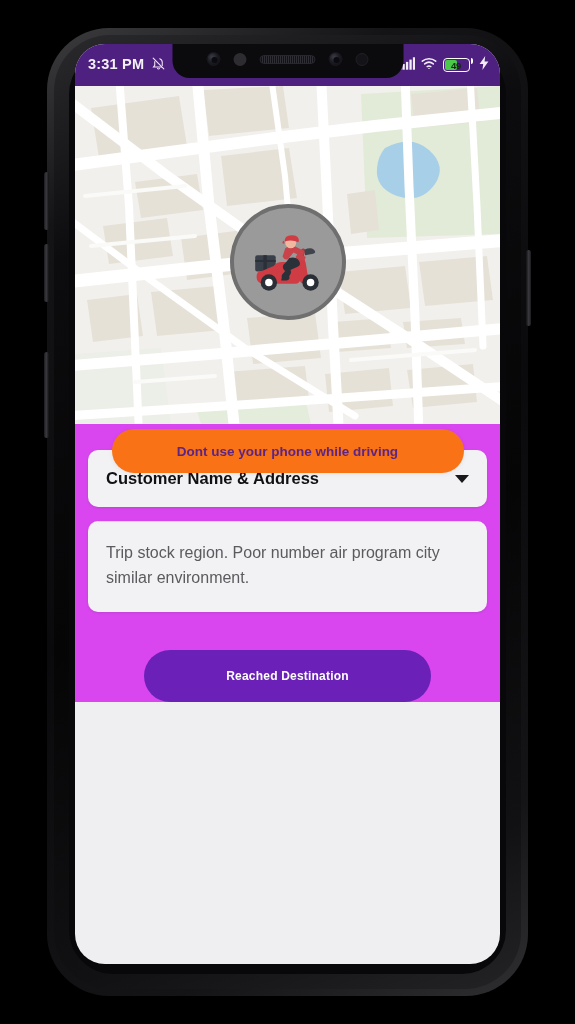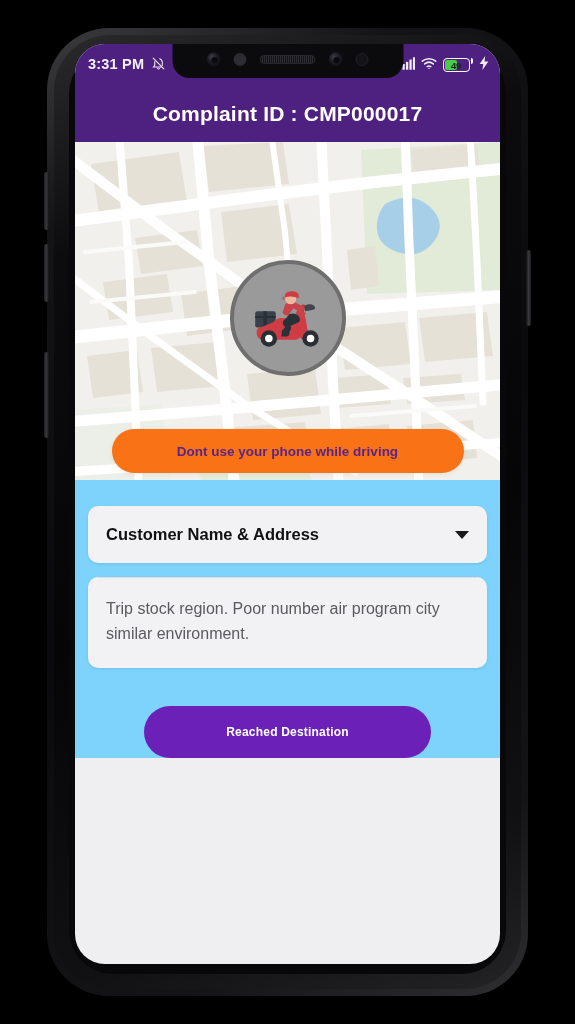--- a/index.html
+++ b/index.html
@@ -250,21 +250,21 @@
   }
   .warn-text {
     color: #5b2585;
     font-size: 13.5px;
     font-weight: bold;
   }
 
   
   .content {
     position: relative;
-    background: #7dd3fc;
+    background: #d946ef;
     padding: 26px 13px 0 13px;
     box-sizing: border-box;
   }
 
   .card {
     background: #f2f2f4;
     border-radius: 10px;
     box-shadow: 0 1px 3px rgba(0,0,0,0.10);
     margin-bottom: 14px;
   }
@@ -391,23 +391,20 @@
           <span class="batt-cap"></span>
         </span>
         <span>
           <svg width="10" height="14" viewBox="0 0 10 14">
             <polygon points="6.2,0 0.6,8 4.2,8 3.4,14 9.4,5.6 5.6,5.6" fill="#f1ecf6"></polygon>
           </svg>
         </span>
       </div>
     </div>
 
-    <div class="app-header">
-      <span class="app-header-title">Complaint ID : CMP000017</span>
-    </div>
 
     <div class="map">
       <svg viewBox="0 0 425 338" preserveAspectRatio="xMidYMid slice">
         <rect x="0" y="0" width="425" height="338" fill="#f2f0ec"></rect>
 
         <polygon points="286,8 425,0 425,148 292,152" fill="#e2ebd8"></polygon>
         <polygon points="0,268 86,262 96,338 0,338" fill="#eceee8"></polygon>
         <polygon points="120,318 230,312 236,338 126,338" fill="#e4ecdb"></polygon>
 
         <path d="M310,62 q26,-14 44,2 q18,16 6,34 q-14,20 -38,12 q-22,-8 -20,-28 q1,-12 8,-20z" fill="#a8cfe8"></path>

